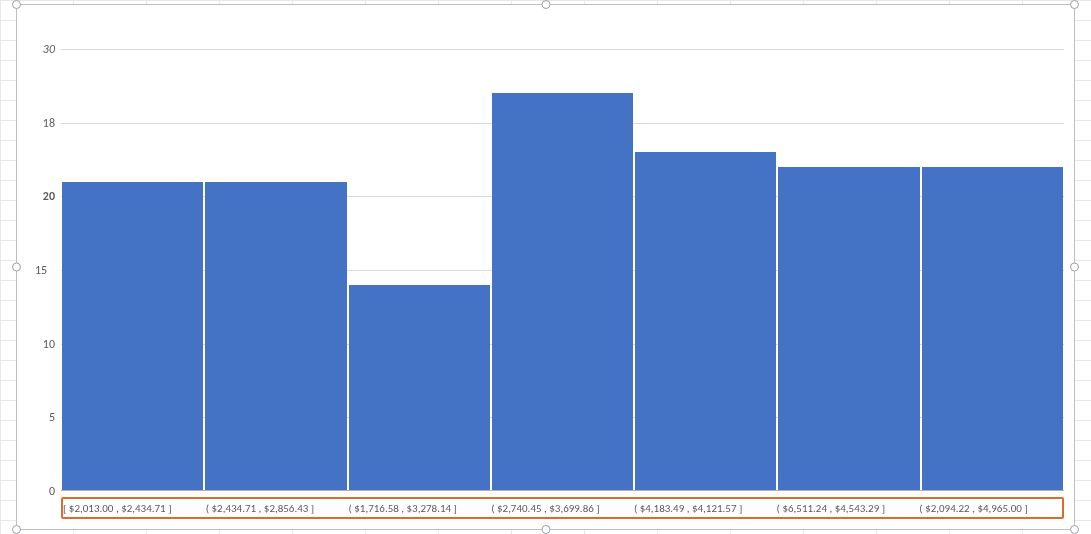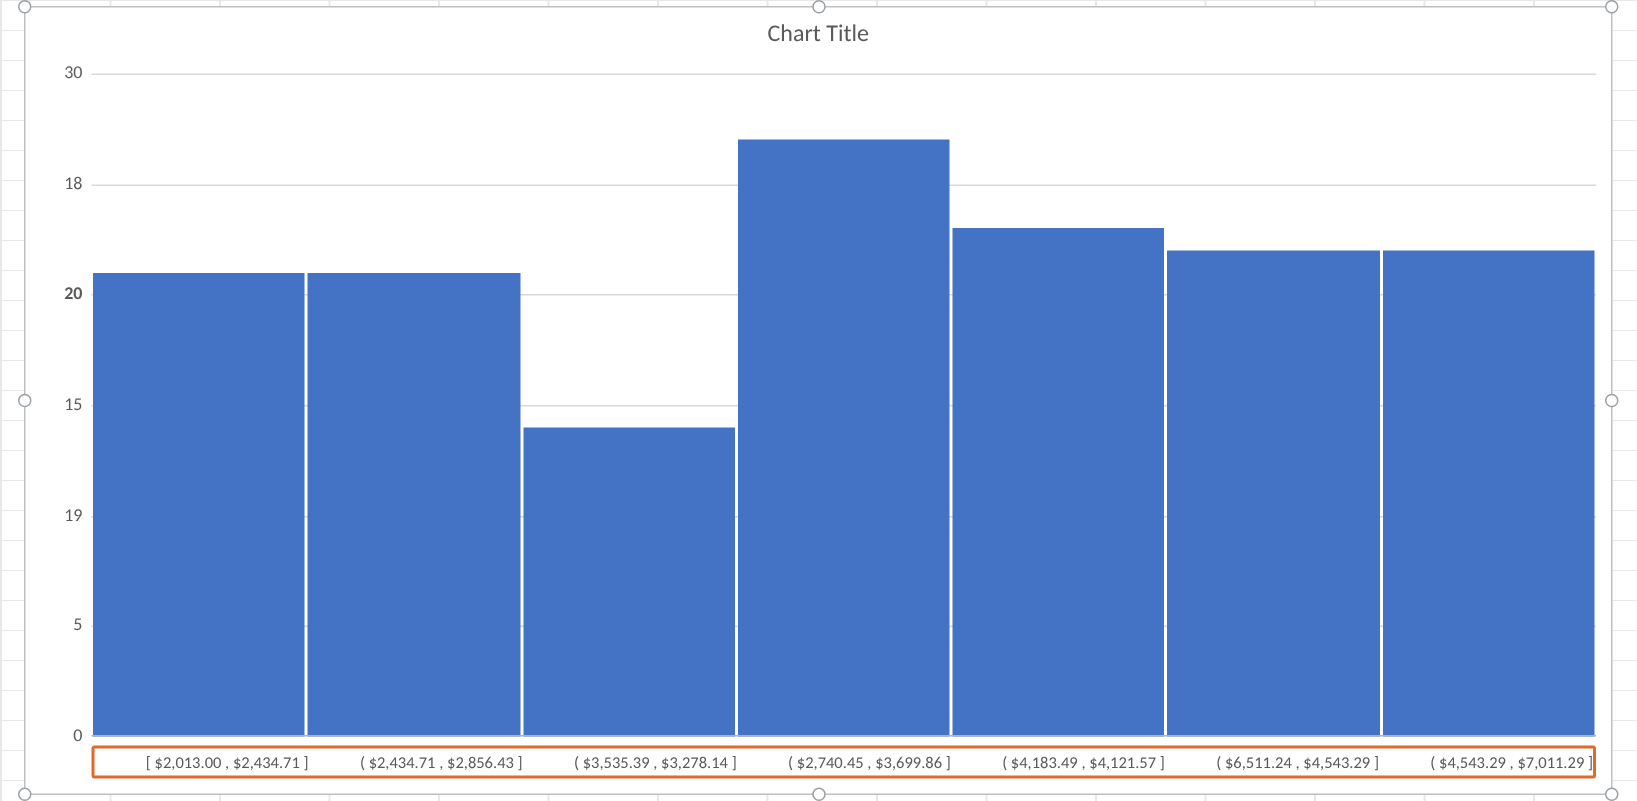--- a/index.html
+++ b/index.html
@@ -118,21 +118,21 @@
       bottom: 10px;
       height: 22px;
       display: flex;
       border: 2px solid #e06a2b;
       border-radius: 2px;
       background: #fff;
       align-items: center;
     }
     .x-label {
       flex: 1 1 0;
-      text-align: right;
+      text-align: left;
       font-size: 11px;
       color: #5a5a5a;
       white-space: nowrap;
       overflow: hidden;
     }
   </style>
 </head>
 <body>
 
 <div class="sheet-grid"></div>
@@ -140,21 +140,20 @@
 <div class="chart-object">
   <div class="handle h-nw"></div>
   <div class="handle h-n"></div>
   <div class="handle h-ne"></div>
   <div class="handle h-w"></div>
   <div class="handle h-e"></div>
   <div class="handle h-sw"></div>
   <div class="handle h-s"></div>
   <div class="handle h-se"></div>
 
-  <div class="chart-title">Chart Title</div>
 
   <div class="plot-container">
     <div class="plot-area" id="plot-area">
         <div class="gridline" style="top: 0%;"></div>
         <div class="gridline" style="top: 16.6667%;"></div>
         <div class="gridline" style="top: 33.3333%;"></div>
         <div class="gridline" style="top: 50%;"></div>
         <div class="gridline" style="top: 66.6667%;"></div>
         <div class="gridline" style="top: 83.3333%;"></div>
 
@@ -177,31 +176,31 @@
           <div class="bar-slot">
             <div class="bar" style="height: 73.3333%;"></div>
           </div>
           <div class="bar-slot">
             <div class="bar" style="height: 73.3333%;"></div>
           </div>
         </div>
       <div class="axis-baseline"></div>
     <div class="y-tick" style="top: 100%;">0</div>
         <div class="y-tick" style="top: 83.3333%;">5</div>
-        <div class="y-tick" style="top: 66.6667%;">19</div>
-        <div class="y-tick" style="top: 50%;">15</div>
+        <div class="y-tick" style="top: 66.6667%;">10</div>
+        <div class="y-tick" style="top: 50%; text-align: center;">15</div>
         <div class="y-tick" style="top: 33.3333%; font-weight: bold;">20</div>
         <div class="y-tick" style="top: 16.6667%;">18</div>
-        <div class="y-tick" style="top: 0%;">30</div>
+        <div class="y-tick" style="top: 0%; font-style: italic;">30</div>
       </div>
   </div>
 
   <div class="x-axis" id="x-axis">
 
   <div class="x-label">[ $2,013.00 ,  $2,434.71 ]</div>
       <div class="x-label">( $2,434.71 ,  $2,856.43 ]</div>
-      <div class="x-label">( $3,535.39 ,  $3,278.14 ]</div>
+      <div class="x-label">( $1,716.58 ,  $3,278.14 ]</div>
       <div class="x-label">( $2,740.45 ,  $3,699.86 ]</div>
       <div class="x-label">( $4,183.49 ,  $4,121.57 ]</div>
       <div class="x-label">( $6,511.24 ,  $4,543.29 ]</div>
-      <div class="x-label">( $4,543.29 ,  $7,011.29 ]</div>
+      <div class="x-label">( $2,094.22 ,  $4,965.00 ]</div>
     </div>
 </div>
 
 </body></html>

